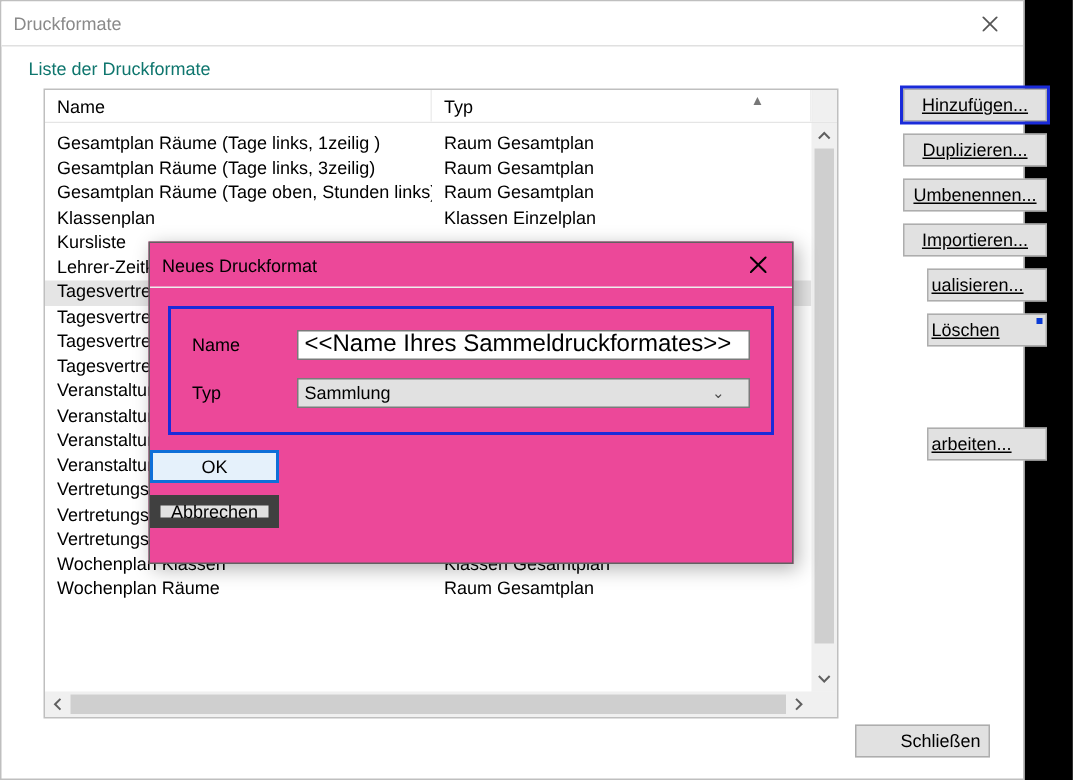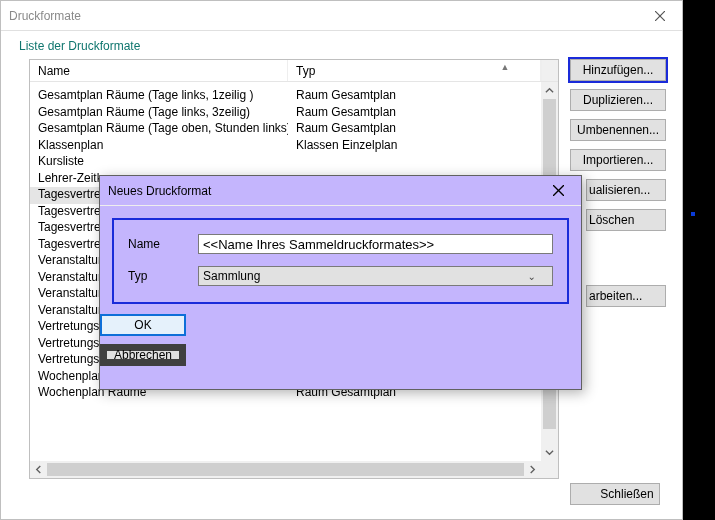--- a/index.html
+++ b/index.html
@@ -51,54 +51,54 @@
   .hscroll {
     position:absolute; left:0; right:0; bottom:0; height:17px; background:#f0f0f0;
   }
   .hscroll .l, .hscroll .r {
     position:absolute; top:0; width:17px; height:17px; display:flex; align-items:center; justify-content:center; color:#555;
   }
   .hscroll .l { left:0; } .hscroll .r { right:17px; }
   .hscroll .corner { position:absolute; right:0; top:0; width:17px; height:17px; background:#f0f0f0;}
   .hscroll .thumb { position:absolute; top:2px; height:13px; left:17px; right:34px; background:#cfcfcf; }
 
-  .sidebtns { position:absolute; left:569px; top:0; width:96px; }
+  .sidebtns { position:absolute; left:601px; top:0; width:96px;text-decoration:underline; }
   .btn {
     width:96px; height:22px; background:#e1e1e1; border:1px solid #adadad;
     display:flex; align-items:center; justify-content:center; margin-bottom:8px;
     color:#000; cursor:default;
   }
   .btn.hl { outline:2px solid #1a2bd9; outline-offset:0; }
   .btn.cut { width:80px; margin-left:16px; justify-content:flex-start; padding-left:2px; overflow:hidden; }
   .btn.cut2 { width:80px; margin-left:16px; justify-content:flex-start; padding-left:2px; overflow:hidden; }
   .spacer { height:46px; }
   .closebtn-wrap { position:absolute; right:22px; bottom:14px; }
   .closebtn {
     width:90px; height:22px; background:#e1e1e1; border:1px solid #adadad;
     display:flex; align-items:center; justify-content:center;padding-left:24px;
   }
 
   
   .modal {
-    position:absolute; left:99px; top:175px; width:483px; height:215px;
-    background:#c4b5fd; border:1px solid #616161; box-shadow: 3px 3px 12px rgba(0,0,0,0.3);
+    position:absolute; left:99px; top:161px; width:430px; height:215px;
+    background:#ec4899; border:1px solid #616161; box-shadow: 3px 3px 12px rgba(0,0,0,0.3);
   }
   .modal .titlebar2 {
     height:30px; display:flex; align-items:center; justify-content:space-between; padding-left:8px;
     border-bottom:1px solid #eee;
   }
   .modal .titlebar2 .close { width:45px; height:29px; display:flex; align-items:center; justify-content:center; }
   .modal .titlebar2 .close svg { width:11px; height:11px; stroke:#000; stroke-width:1.2; }
   .modal .form {
     margin:14px 14px 0 14px; padding:14px 14px 16px 14px; outline:2px solid #1a2bd9;
   }
   .modal .formrow { display:flex; align-items:center; margin-bottom:12px; }
   .modal .formrow .lbl { width:70px; }
   .modal input[type=text] {
-    flex:1; height:20px; border:1px solid #7a7a7a; padding:1px 4px; outline:none; font-size:13px;
+    flex:1; height:20px; border:1px solid #7a7a7a; padding:1px 4px; outline:none; font-size:16px;
   }
   .modal .select {
     flex:1; height:20px; border:1px solid #7a7a7a; background:#e1e1e1;
     display:flex; align-items:center; justify-content:space-between; padding:0 16px 0 4px;
   }
   .modal .select .chev { font-size:10px; color:#4a4a4a; }
   .modal .dlgbtns { display:flex; justify-content:flex-end; gap:8px; padding:12px 14px 0 0;flex-direction:column; }
   .modal .dlgbtn {
     width:86px; height:22px; border:7px solid #404040; background:#e1e1e1;
     display:flex; align-items:center; justify-content:center;

